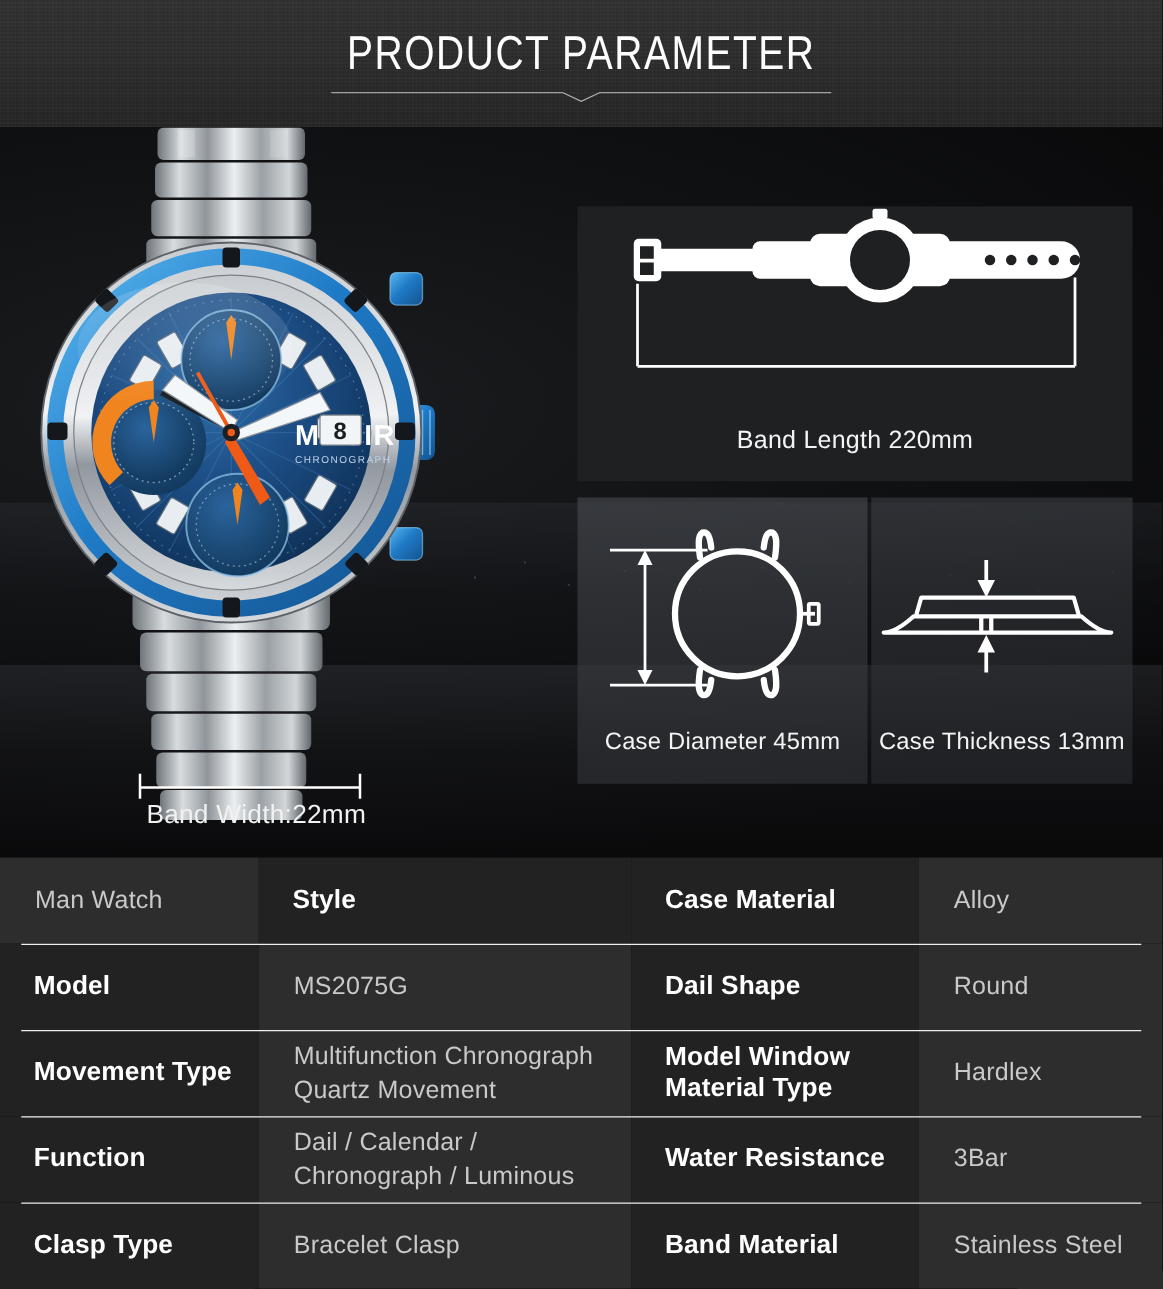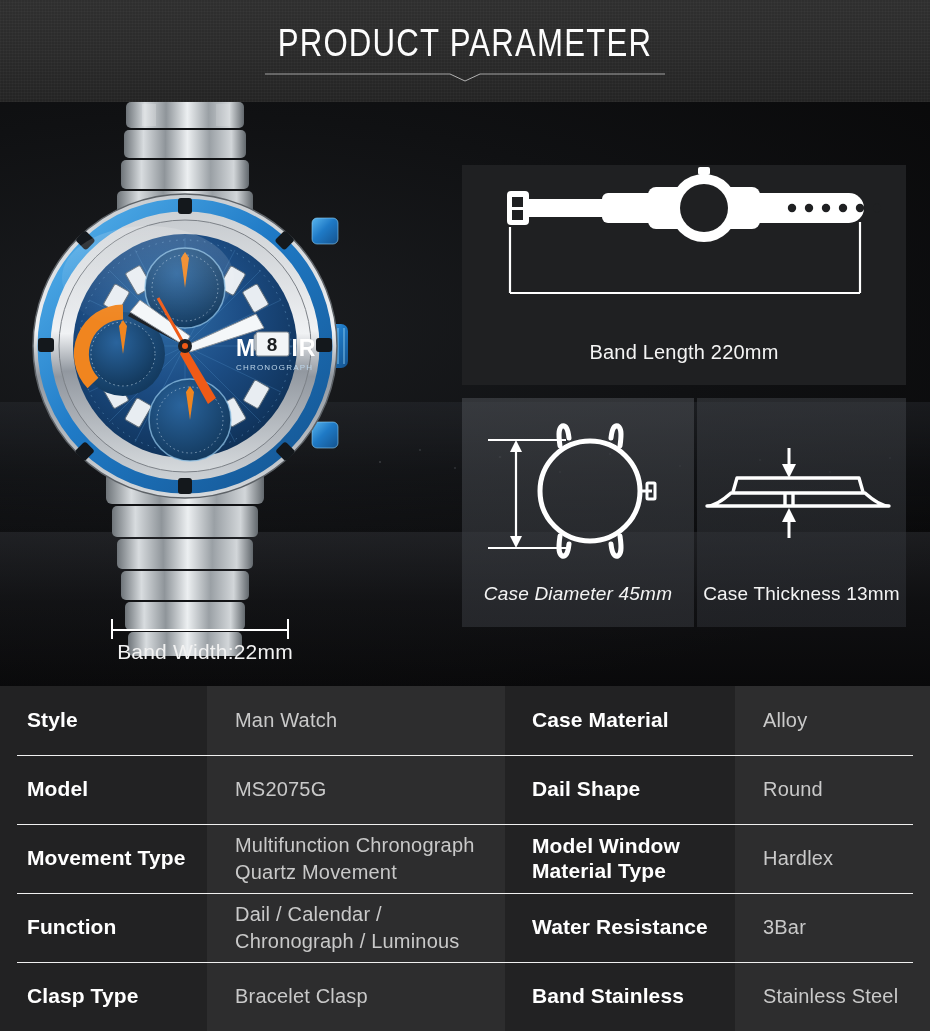--- a/index.html
+++ b/index.html
@@ -84,21 +84,21 @@
   .panel-thickness {
     left: 697px; top: 296px; width: 209px; height: 229px;
     background: linear-gradient(180deg, rgba(62,65,70,.55) 0%, rgba(50,53,58,.58) 50%, rgba(42,44,49,.62) 100%);
     padding-left: 44px;
   }
   .panel-caption {
     position: absolute; left: 0; width: 100%; text-align: center;
     color: #f4f4f4; font-size: 19px; letter-spacing: .2px; margin-top: 27px;
   }
   .panel-band .panel-caption { bottom: 21px; font-size: 20px; }
-  .panel-diameter .panel-caption { bottom: 22px; font-style: italic; }
+  .panel-diameter .panel-caption { bottom: 22px; }
   .panel-thickness .panel-caption { bottom: 22px; }
   .panel-art { position: absolute; left: 0; top: 0; width: 100%; height: 100%; }
 
   
   .spec-table {
     position: absolute; left: 0; top: 686px; width: 930px; height: 345px;
     display: grid;
     grid-template-columns: 207px 298px 230px 195px;
     grid-template-rows: repeat(5, 1fr);
   }
@@ -396,27 +396,27 @@
       </g>
       <polygon points="92,80 85,66 99,66" fill="#ffffff"></polygon>
       <polygon points="92,110 85,124 99,124" fill="#ffffff"></polygon>
     </svg>
     <div class="panel-caption">Case Thickness 13mm</div>
   </div>
 </div>
 
 <div class="spec-table">
 
+  <div class="cell cell-value">
+      <div>
+        <span>Man Watch</span>
+      </div>
+    </div>
   <div class="cell cell-label">
       <span>Style</span>
-    </div>
-  <div class="cell cell-value">
-      <div>
-        <span>Man Watch</span>
-      </div>
     </div>
   <div class="cell cell-label">
       <span>Case Material</span>
     </div>
   <div class="cell cell-value">
       <div>
         <span>Alloy</span>
       </div>
     </div>
 
@@ -479,20 +479,20 @@
   <div class="cell cell-label">
       <div class="row-sep"></div>
       <span>Clasp Type</span>
     </div>
   <div class="cell cell-value">
       <div>
         <span>Bracelet Clasp</span>
       </div>
     </div>
   <div class="cell cell-label">
-      <span>Band Stainless</span>
+      <span>Band Material</span>
     </div>
   <div class="cell cell-value">
       <div>
         <span>Stainless Steel</span>
       </div>
     </div>
 </div>
 
 </body></html>

